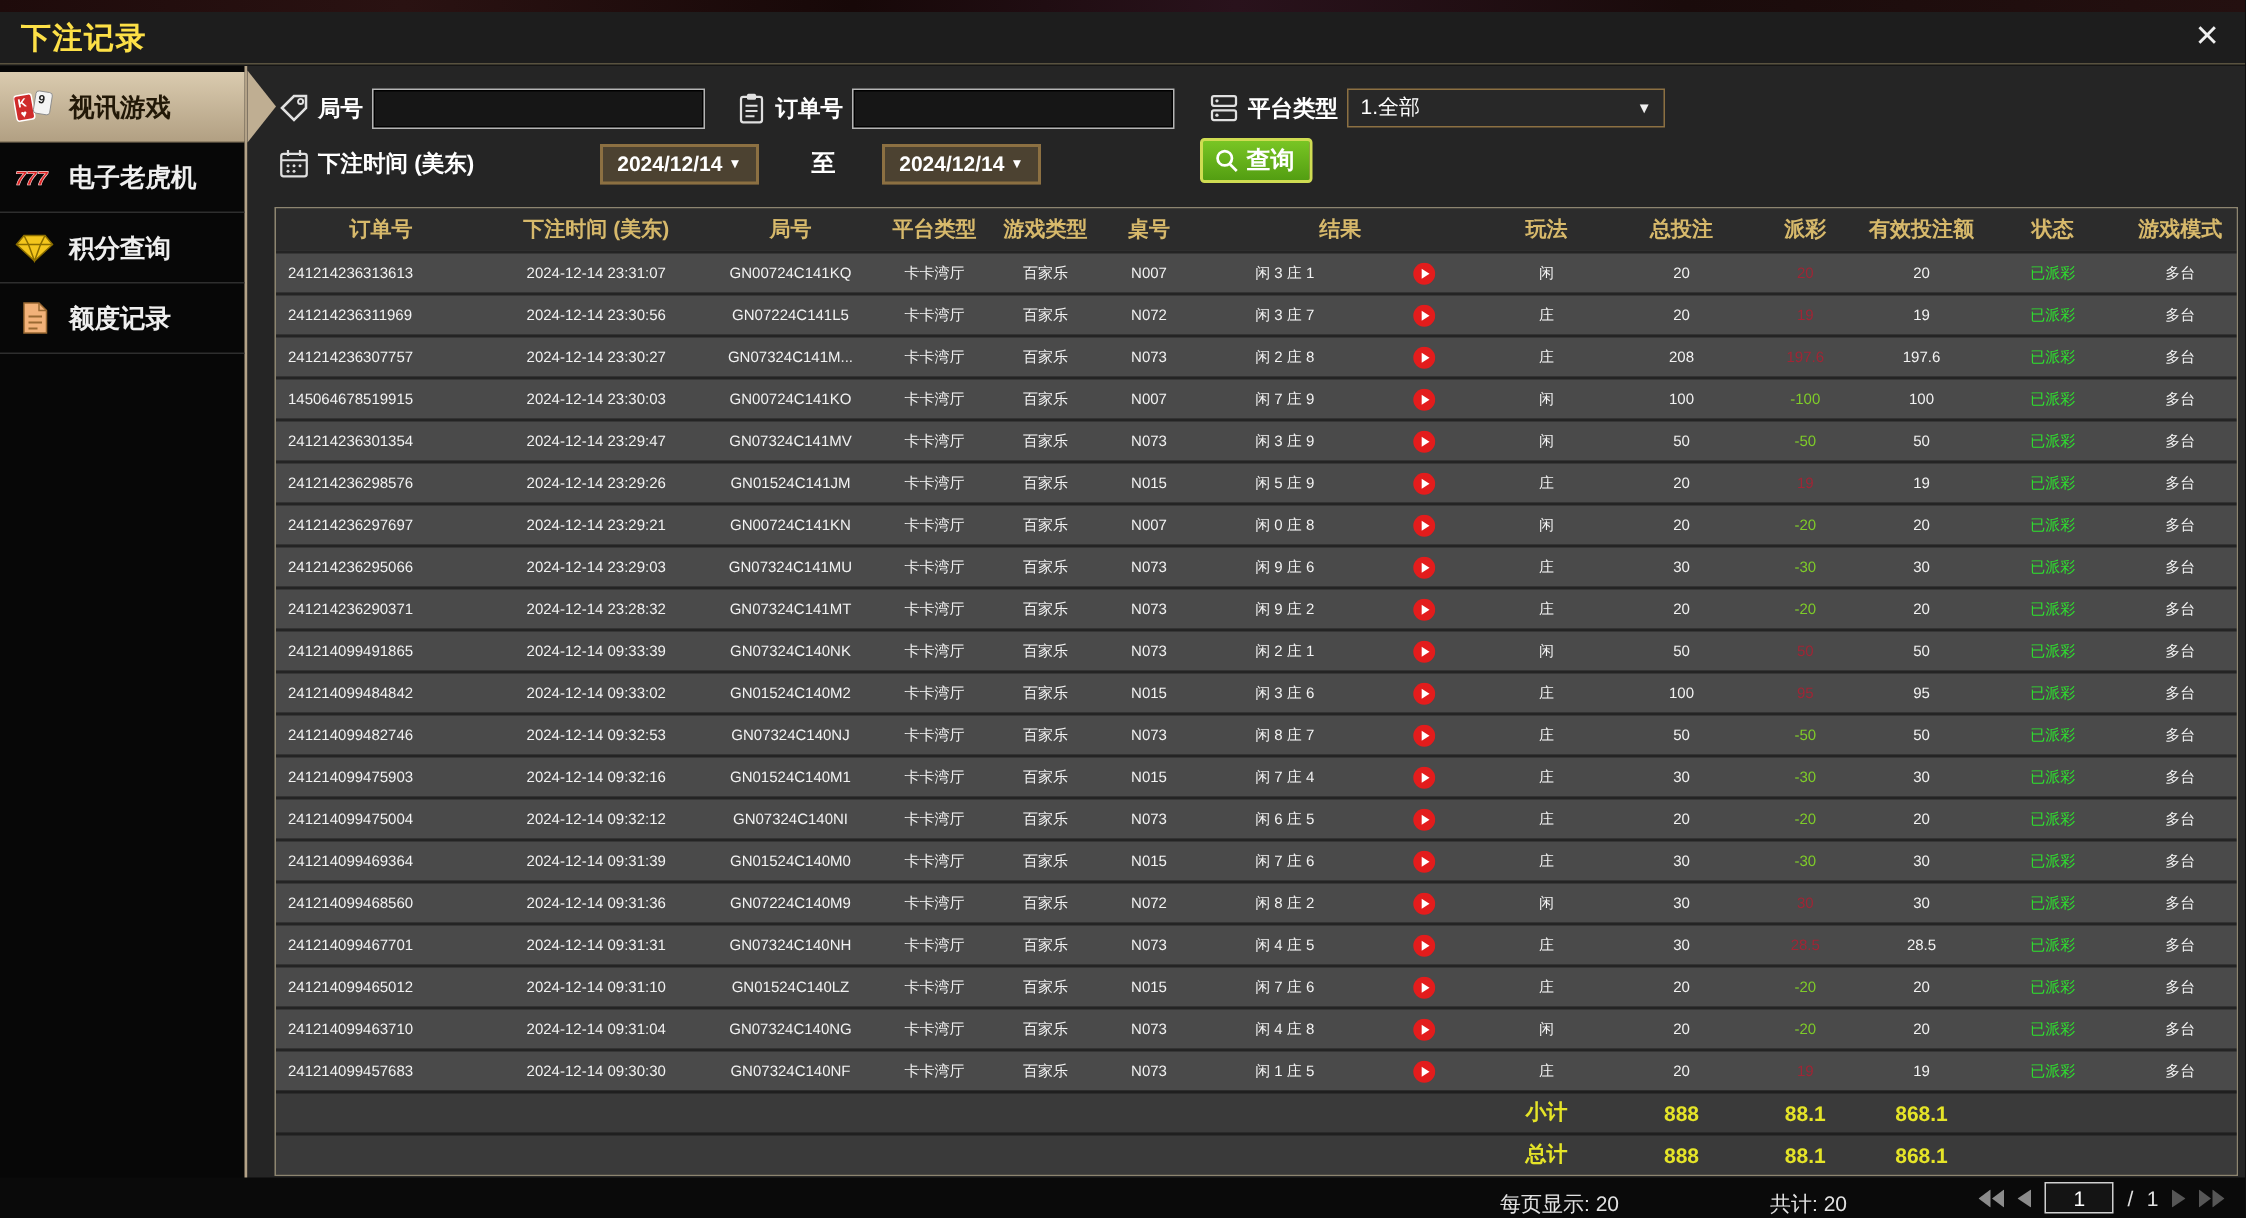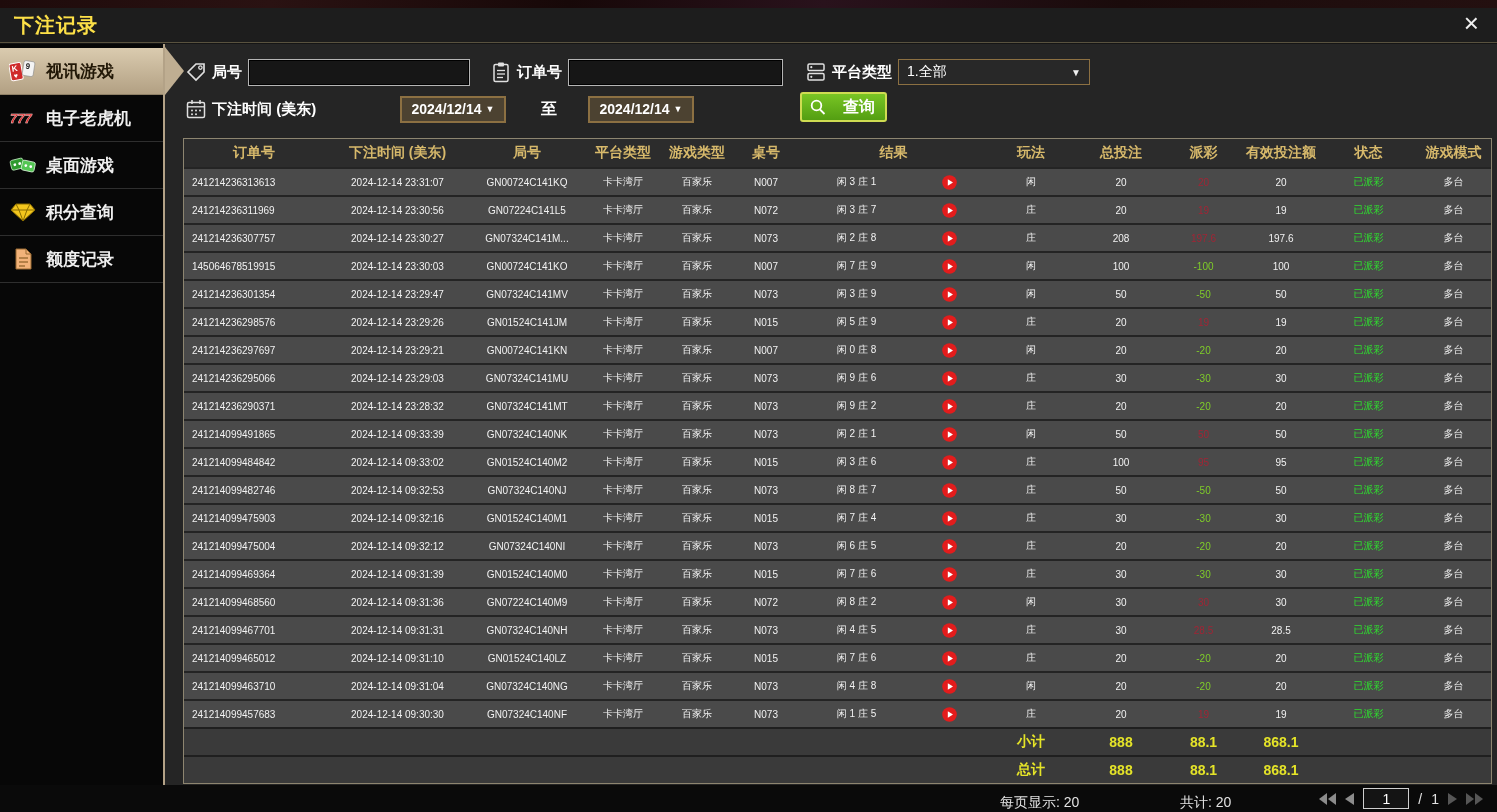--- a/index.html
+++ b/index.html
@@ -26,29 +26,29 @@
   .side-item.active::after { content:""; position:absolute; right:-21px; top:50%; transform:translateY(-50%);
     border-left:19px solid #bfae92; border-top:24px solid transparent; border-bottom:24px solid transparent; z-index:6; }
   .side-icon { width:28px; height:24px; flex:none; display:flex; align-items:center; justify-content:center; }
   .content { flex:1; background:#252525; position:relative; }
   
   .fgroup { position:absolute; display:flex; align-items:center; height:28px; }
   .flabel { color:#ffffff; font-size:15px; font-weight:bold; white-space:nowrap; margin:0 6px 0 5px; }
   .ficon { width:22px; height:22px; flex:none; }
   .txt-input { width:222px; height:27px; background:#161616; border:1px solid #b5b5b5; outline:none;
     color:#eee; font-size:14px; padding:0 6px; box-shadow:inset 0 0 0 1px #000; }
-  .dropdown { width:192px; height:26px; background:#282828; border:1px solid #8c7042; display:flex;
+  .dropdown { width:212px; height:26px; background:#282828; border:1px solid #8c7042; display:flex;
     align-items:center; color:#fff; font-size:14px; padding:0 8px; cursor:pointer; }
   .dropdown .caret { margin-left:auto; font-size:10px; color:#f0f0f0; }
   .datebox { width:106px; height:27px; background:#4c4231; border:2px solid #8c7042; display:flex; align-items:center;
     justify-content:center; gap:4px; color:#fff; font-size:14px; font-weight:bold; cursor:pointer; }
   .datebox .caret { font-size:9px; }
   .to-label { color:#fff; font-size:16px; font-weight:bold; }
   .search-btn { height:30px; padding:0 10px 0 7px; background:linear-gradient(#79c524,#539e12); border:2px solid #cfdc52;
-    border-radius:3px; display:flex; align-items:center; gap:16px; color:#fff; font-size:16px; font-weight:bold; cursor:pointer; }
+    border-radius:3px; display:flex; align-items:center; gap:4px; color:#fff; font-size:16px; font-weight:bold; cursor:pointer; }
   
   .table { position:absolute; top:94px; left:18px; width:1309px; border:1px solid #8d English8; border:1px solid #8d8570; background:#2c2c2c; }
   .trow, .thead-row, .sum-row {
     display:grid; grid-template-columns:140px 147px 112px 80px 68px 70px 185px 90px 90px 75px 80px 95px 75px;
     height:28px; align-items:center;
   }
   .thead-row { background:#2c2c2c; color:#d7b96b; font-weight:bold; font-size:14px; }
   .thead-row .c { justify-content:center; }
   .trow { background:#4a4a4a; border-top:2px solid #242424; color:#f2f2f2; font-size:10px; }
   .c { display:flex; align-items:center; justify-content:center; white-space:nowrap; overflow:hidden; height:100%; }
@@ -104,37 +104,20 @@
       <div class="side-item">
         <span class="side-icon">
           <svg width="28" height="22" viewBox="0 0 28 22">
             <text x="1" y="16" font-size="13" font-style="italic" font-weight="bold" fill="#e02020" stroke="#ffd9d9" stroke-width="0.4">777</text>
           </svg>
         </span>
         <span>电子老虎机</span>
       </div>
       <div class="side-item">
         <span class="side-icon">
-          <svg width="28" height="24" viewBox="0 0 28 24">
-            <g transform="rotate(-14 9 12)">
-                <rect x="2" y="6" width="13" height="10" rx="2" fill="#2f9a2f" stroke="#bfe8bf" stroke-width="0.8"></rect>
-              <circle cx="6" cy="11" r="1.4" fill="#fff"></circle>
-                <circle cx="11" cy="11" r="1.4" fill="#fff"></circle>
-              </g>
-            <g transform="rotate(12 19 12)">
-                <rect x="13" y="8" width="13" height="10" rx="2" fill="#53c653" stroke="#d9f5d9" stroke-width="0.8"></rect>
-              <circle cx="17" cy="13" r="1.4" fill="#fff"></circle>
-                <circle cx="22" cy="13" r="1.4" fill="#fff"></circle>
-              </g>
-          </svg>
-        </span>
-        <span>桌面游戏</span>
-      </div>
-      <div class="side-item">
-        <span class="side-icon">
           <svg width="28" height="22" viewBox="0 0 28 22">
             <polygon points="7,3 21,3 26,9 14,20 2,9" fill="#f3c61d" stroke="#8a6d00" stroke-width="1"></polygon>
             <polyline points="2,9 26,9" stroke="#8a6d00" stroke-width="1" fill="none"></polyline>
             <polyline points="7,3 10,9 14,20 18,9 21,3" stroke="#8a6d00" stroke-width="1" fill="none"></polyline>
           </svg>
         </span>
         <span>积分查询</span>
       </div>
       <div class="side-item">
         <span class="side-icon">

